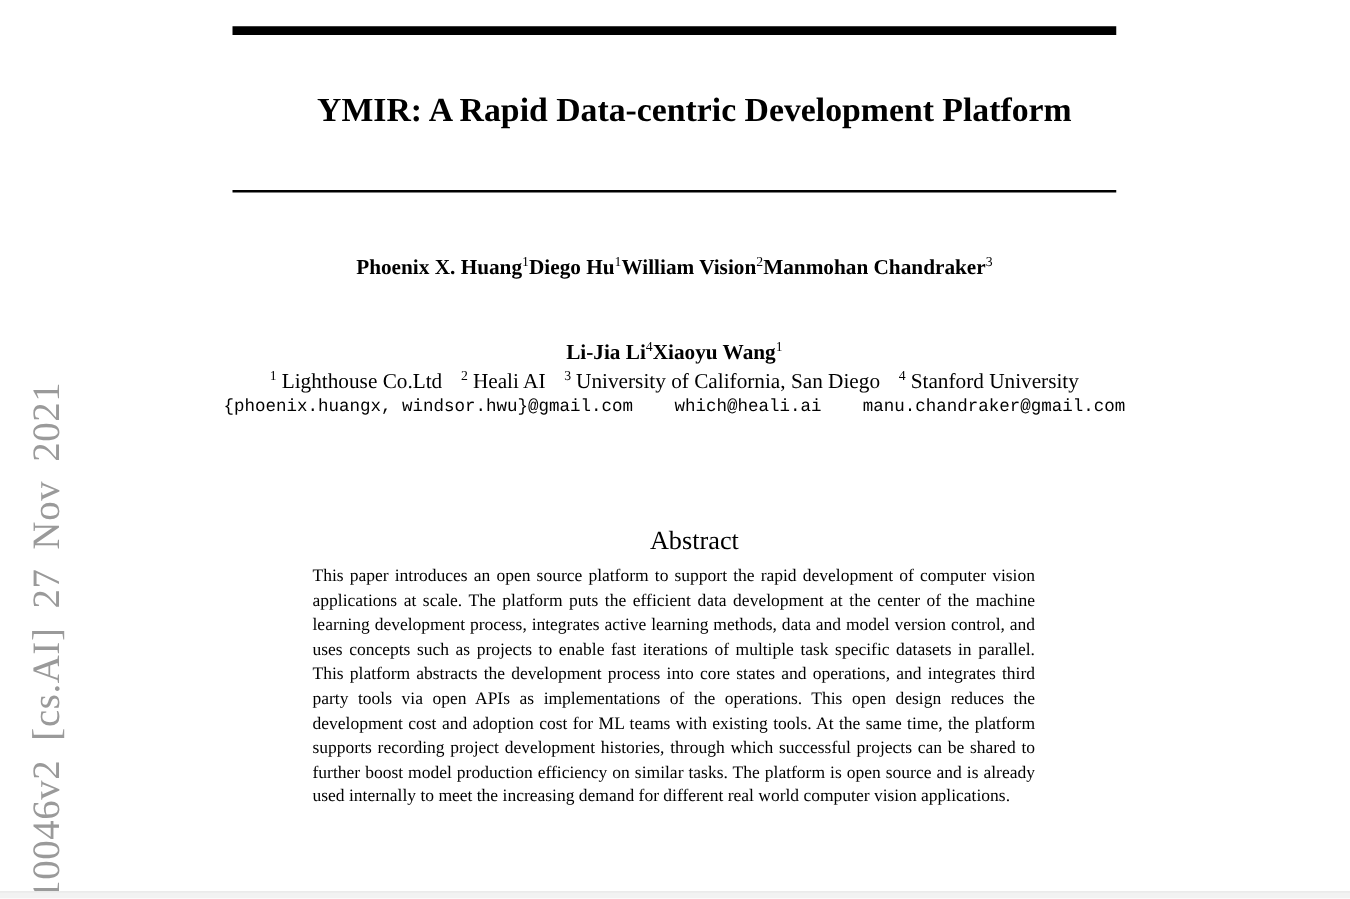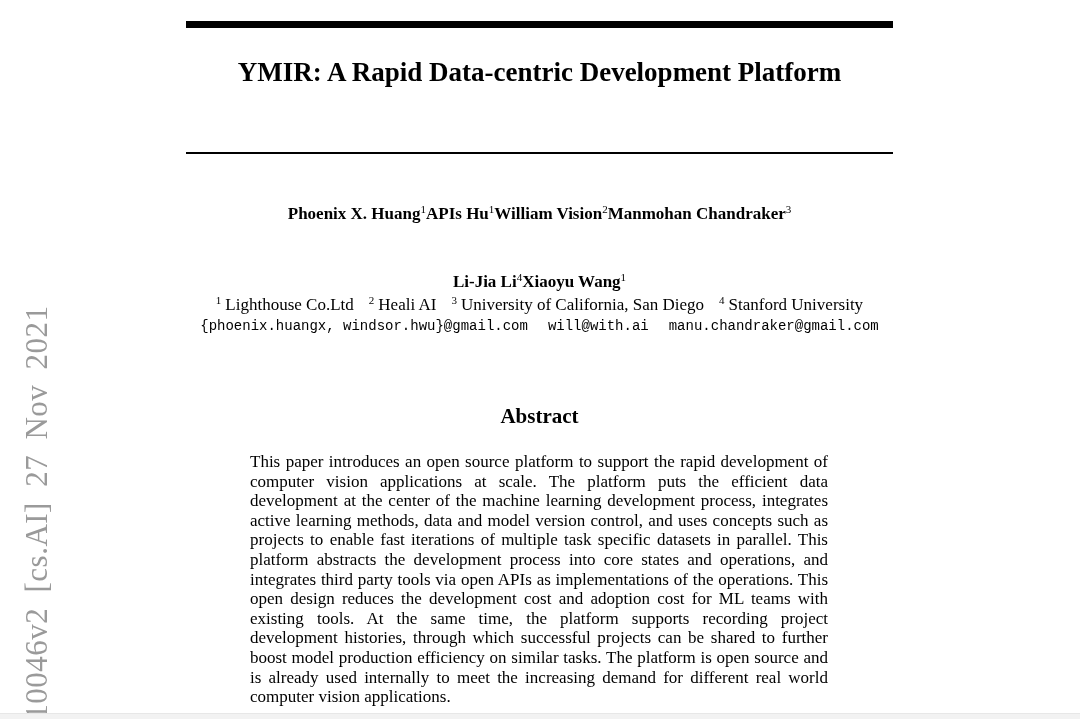--- a/index.html
+++ b/index.html
@@ -28,21 +28,21 @@
     font-family: "Liberation Serif", serif;
   }
 
   
   .col { position: absolute; left: 186px; top: 0; width: 707px; height: 100%; }
 
   .topbar { position: absolute; top: 21px; left: 0; width: 100%; height: 7px; background: #000; }
 
   .title {
     position: absolute; top: 54px; left: 0; width: 100%;
-    margin: 0; text-align: center;
+    margin: 16px; text-align: center;
     font-size: 27px; font-weight: 700; line-height: 37px;
   }
   .title .tline { display: block; }
 
   .rule { position: absolute; top: 152px; left: 0; width: 100%; height: 2px; background: #000; }
 
   .authors {
     position: absolute; left: 0; width: 100%;
     display: flex; justify-content: center; 
     font-size: 17px; font-weight: 700; white-space: nowrap;
@@ -55,37 +55,37 @@
 
   .affils {
     position: absolute; top: 295px; left: 0; width: 100%;
     display: flex; justify-content: center; column-gap: 15px;
     font-size: 17px; white-space: nowrap;
   }
   .affil .sup { margin-right: 4px; }
 
   .emails {
     position: absolute; left: 0; width: 100%;
-    display: flex; justify-content: center; column-gap: 20px;
+    display: flex; justify-content: center; column-gap: 33px;
     font-family: "Liberation Mono", monospace;
     font-size: 14px; white-space: nowrap;
   }
   .emails.line1 { top: 318px; }
   .emails.line2 { top: 339px; }
 
   .abs-head {
     position: absolute; top: 403px; left: 0; width: 100%;
-    margin: 0; text-align: center;
-    font-size: 21px; font-weight: 700; line-height: 26px;
+    margin: 16px; text-align: center;
+    font-size: 21px; font-weight: 400; line-height: 26px;
   }
 
   .abs-text {
     position: absolute; top: 452px; left: 64px; width: 578px;
     margin: 0;
-    font-size: 17px; line-height: 19.6px;
+    font-size: 14px; line-height: 19.6px;
     text-align: justify;
     text-justify: inter-word;
   }
 
   .bottom-strip {
     position: absolute; bottom: 0; left: 0; width: 100%; height: 5px;
     background: #f2f2f2; border-top: 1px solid #e7e7e7;
   }
 </style>
 </head>
@@ -100,40 +100,40 @@
     <div class="topbar"></div>
 
     <h1 class="title">
       <span class="tline">YMIR: A Rapid Data-centric Development Platform</span>
     </h1>
 
     <div class="rule"></div>
 
     <div class="authors row1">
       <span class="author"><span>Phoenix X. Huang</span><span class="sup">1</span></span>
-      <span class="author"><span>APIs Hu</span><span class="sup">1</span></span>
+      <span class="author"><span>Diego Hu</span><span class="sup">1</span></span>
       <span class="author"><span>William Vision</span><span class="sup">2</span></span>
       <span class="author"><span>Manmohan Chandraker</span><span class="sup">3</span></span>
     </div>
 
     <div class="authors row2">
       <span class="author"><span>Li-Jia Li</span><span class="sup">4</span></span>
       <span class="author"><span>Xiaoyu Wang</span><span class="sup">1</span></span>
     </div>
 
     <div class="affils">
       <span class="affil"><span class="sup">1</span><span>Lighthouse Co.Ltd</span></span>
       <span class="affil"><span class="sup">2</span><span>Heali AI</span></span>
       <span class="affil"><span class="sup">3</span><span>University of California, San Diego</span></span>
       <span class="affil"><span class="sup">4</span><span>Stanford University</span></span>
     </div>
 
     <div class="emails line1">
       <span>{phoenix.huangx, windsor.hwu}@gmail.com</span>
-      <span>will@with.ai</span>
+      <span>which@heali.ai</span>
       <span>manu.chandraker@gmail.com</span>
     </div>
 
 
     <h2 class="abs-head">Abstract</h2>
 
     <p class="abs-text">This paper introduces an open source platform to support the rapid development of computer vision applications at scale. The platform puts the efficient data development at the center of the machine learning development process, integrates active learning methods, data and model version control, and uses concepts such as projects to enable fast iterations of multiple task specific datasets in parallel. This platform abstracts the development process into core states and operations, and integrates third party tools via open APIs as implementations of the operations. This open design reduces the development cost and adoption cost for ML teams with existing tools. At the same time, the platform supports recording project development histories, through which successful projects can be shared to further boost model production efficiency on similar tasks. The platform is open source and is already used internally to meet the increasing demand for different real world computer vision applications.</p>
 
   </div>
 

